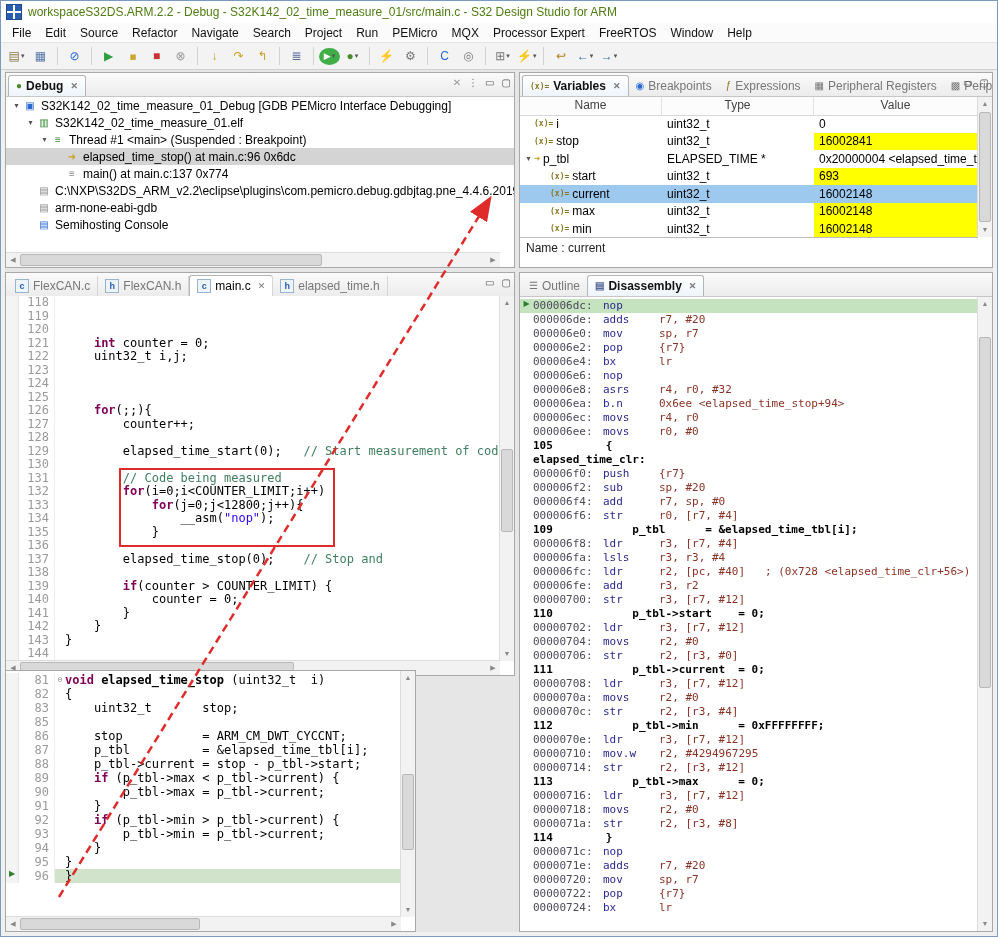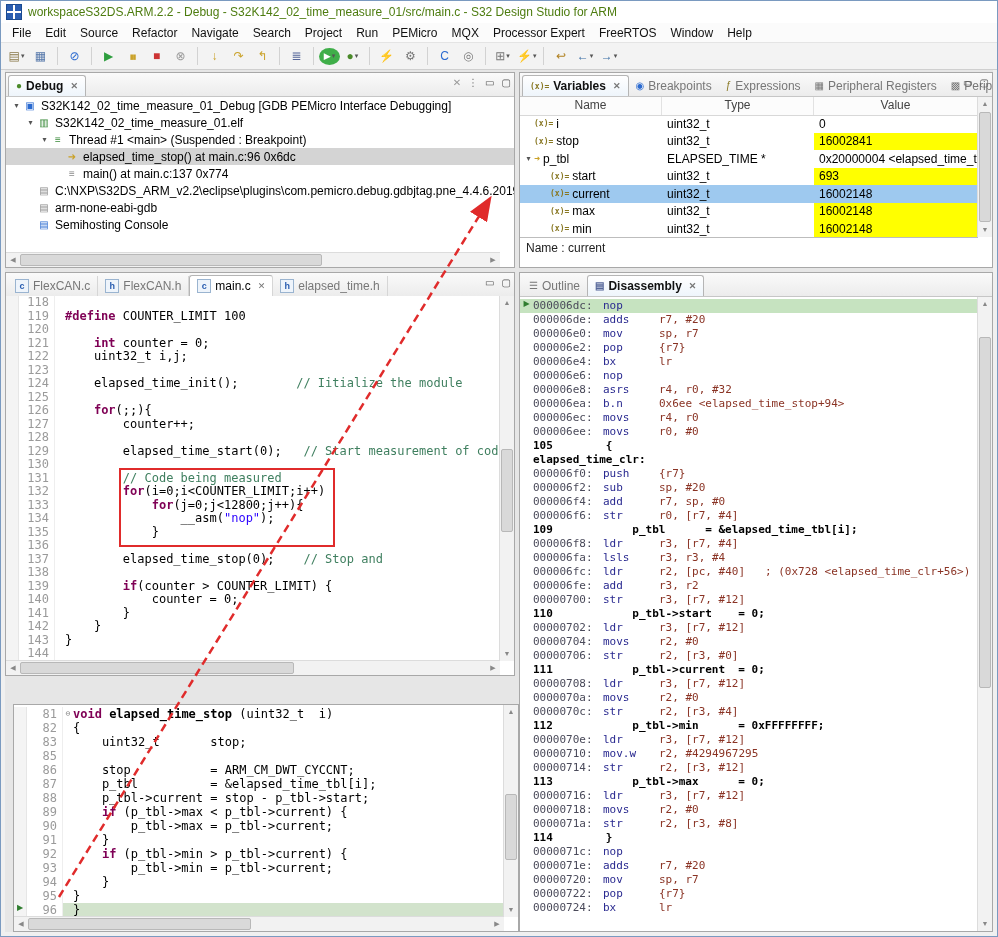--- a/index.html
+++ b/index.html
@@ -19,21 +19,21 @@
   .tb-btn.circ{width:17px;height:17px;min-width:17px;border-radius:50%;}
   .tb-btn.circ .tb-glyph{font-size:9px;}
   .tb-caret{font-size:7px;color:#555;margin-left:1px;}
   .tb-sep{width:1px;height:18px;background:#d2d2d2;margin:0 4px;flex:none;}
   
   .main{position:absolute;top:69px;left:4px;right:4px;bottom:4px;background:#e6e6e6;}
   .panel{position:absolute;background:#fff;border:1px solid #a8a8a8;box-sizing:border-box;overflow:hidden;}
   #debug-panel{left:0;top:2px;width:510px;height:196px;}
   #vars-panel{left:514px;top:2px;right:0;height:196px;}
   #editor1{left:0;top:202px;width:510px;height:404px;}
-  #editor2{left:0;top:634px;width:506px;bottom:0;margin-left:8px;}
+  #editor2{left:0;top:600px;width:411px;bottom:0;}
   #disasm-panel{left:514px;top:202px;right:0;bottom:0;}
   .view-header{position:relative;height:23px;background:linear-gradient(#fafafa,#ececec);border-bottom:1px solid #c6c6c6;display:flex;align-items:flex-end;padding-left:2px;}
   .vtab{display:flex;align-items:center;gap:4px;padding:3px 7px;font-size:12px;color:#777;white-space:nowrap;}
   .vtab.active{background:linear-gradient(#fff,#eef5fb);border:1px solid #b5b5b5;border-bottom:none;border-radius:3px 3px 0 0;color:#111;font-weight:bold;}
   .etabs .vtab.active{font-weight:normal;background:#fff;color:#000;}
   .etabs .vtab{border-right:1px solid #d6d6d6;}
   .vtab-icon{font-size:10px;line-height:1;}
   .vicon-x{font:bold 8px "DejaVu Sans Mono",monospace;color:#887722;}
   .ficon{width:12px;height:12px;border:1px solid #9ab4d0;background:#eef4fb;color:#2a5db0;font:bold 9px/12px "Liberation Sans",sans-serif;text-align:center;}
   .vtab-close{font-size:9px;color:#777;margin-left:3px;}
@@ -405,26 +405,26 @@
             <span>elapsed_time.h</span>
           </div>
           <div class="view-tools">
             <span class="vt-btn" style="color: rgb(85, 85, 85);">▭</span>
             <span class="vt-btn" style="color: rgb(85, 85, 85);">▢</span>
           </div>
         </div>
       <div class="editor-body">
           <div id="code1">
             <div class="cl"><span class="annot"></span><span class="ln">118</span><span class="fold"></span><span class="code"></span></div>
-            <div class="cl"><span class="annot"></span><span class="ln">119</span><span class="fold"></span><span class="code"><span class="tk-d">#define</span><span class="tk-p"> COUNTER_LIMIT 100</span></span></div>
+            <div class="cl"><span class="annot"></span><span class="ln">119</span><span class="fold"></span></div>
             <div class="cl"><span class="annot"></span><span class="ln">120</span><span class="fold"></span><span class="code"></span></div>
             <div class="cl"><span class="annot"></span><span class="ln">121</span><span class="fold"></span><span class="code"><span class="tk-p">    </span><span class="tk-k">int</span><span class="tk-p"> counter = 0;</span></span></div>
             <div class="cl"><span class="annot"></span><span class="ln">122</span><span class="fold"></span><span class="code"><span class="tk-p">    uint32_t i,j;</span></span></div>
             <div class="cl"><span class="annot"></span><span class="ln">123</span><span class="fold"></span><span class="code"></span></div>
-            <div class="cl"><span class="annot"></span><span class="ln">124</span><span class="fold"></span><span class="code"><span class="tk-p">    elapsed_time_init();        </span><span class="tk-c">// Iitialize the module</span></span></div>
+            <div class="cl"><span class="annot"></span><span class="ln">124</span><span class="fold"></span></div>
             <div class="cl"><span class="annot"></span><span class="ln">125</span><span class="fold"></span><span class="code"></span></div>
             <div class="cl"><span class="annot"></span><span class="ln">126</span><span class="fold"></span><span class="code"><span class="tk-p">    </span><span class="tk-k">for</span><span class="tk-p">(;;){</span></span></div>
             <div class="cl"><span class="annot"></span><span class="ln">127</span><span class="fold"></span><span class="code"><span class="tk-p">        counter++;</span></span></div>
             <div class="cl"><span class="annot"></span><span class="ln">128</span><span class="fold"></span><span class="code"></span></div>
             <div class="cl"><span class="annot"></span><span class="ln">129</span><span class="fold"></span><span class="code"><span class="tk-p">        elapsed_time_start(0);   </span><span class="tk-c">// Start measurement of cod</span></span></div>
             <div class="cl"><span class="annot"></span><span class="ln">130</span><span class="fold"></span><span class="code"></span></div>
             <div class="cl"><span class="annot"></span><span class="ln">131</span><span class="fold"></span><span class="code"><span class="tk-p">        </span><span class="tk-c">// Code being measured</span></span></div>
             <div class="cl"><span class="annot"></span><span class="ln">132</span><span class="fold"></span><span class="code"><span class="tk-p">        </span><span class="tk-k">for</span><span class="tk-p">(i=0;i&lt;COUNTER_LIMIT;i++)</span></span></div>
             <div class="cl"><span class="annot"></span><span class="ln">133</span><span class="fold"></span><span class="code"><span class="tk-p">            </span><span class="tk-k">for</span><span class="tk-p">(j=0;j&lt;12800;j++){</span></span></div>
             <div class="cl"><span class="annot"></span><span class="ln">134</span><span class="fold"></span><span class="code"><span class="tk-p">                __asm(</span><span class="tk-s">"nop"</span><span class="tk-p">);</span></span></div>

